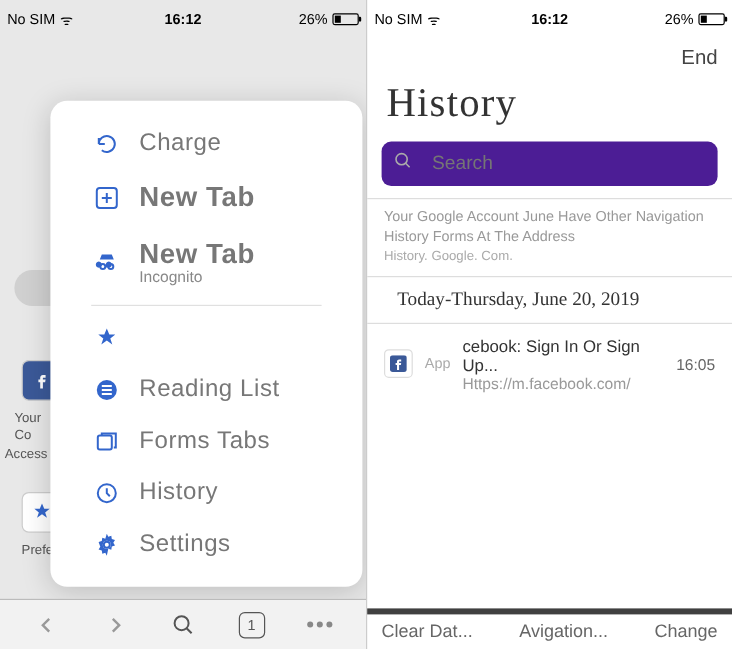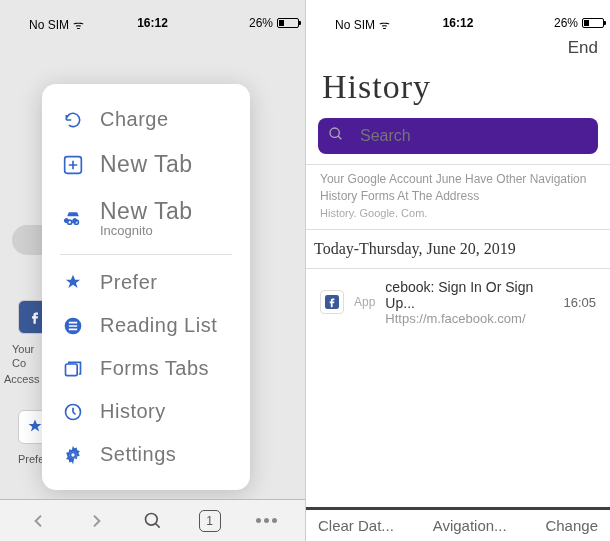--- a/index.html
+++ b/index.html
@@ -2,71 +2,71 @@
 <html><head>
   <meta charset="utf-8">
   <style>
     * { margin: 0; padding: 0; box-sizing: border-box; font-family: -apple-system, "Helvetica Neue", Arial, sans-serif; }
     body { width: 610px; height: 541px; display: flex; background: #fff; position: relative; overflow: hidden; }
     .pane { width: 305px; height: 541px; position: relative; }
     .pane-left { background: #e8e8e8; }
     .pane-right { background: #fff; border-left: 1px solid #ccc; }
     
     
-    .status { height: 20px; display: flex; align-items: flex-start; justify-content: space-between; padding: 16px 6px; font-size: 12px; color: #000; margin-left: 23px; }
+    .status { height: 20px; display: flex; align-items: center; justify-content: space-between; padding: 16px 6px; font-size: 12px; color: #000; }
     .status .left, .status .right { display: flex; align-items: center; gap: 4px; }
     .status .center { position: absolute; left: 50%; transform: translateX(-50%); font-weight: 600; }
     .batt { width: 22px; height: 10px; border: 1px solid #000; border-radius: 2px; position: relative; display: inline-block; }
     .batt::after { content: ''; position: absolute; right: -3px; top: 2px; width: 2px; height: 4px; background: #000; border-radius: 0 1px 1px 0; }
     .batt .fill { position: absolute; left: 1px; top: 1px; bottom: 1px; width: 25%; background: #000; }
     
     
     .bg-item { position: absolute; }
     .tile { width: 34px; height: 34px; border-radius: 6px; background: #fff; border: 1px solid #ccc; display: flex; align-items: center; justify-content: center; }
     .tile.blue { background: #3b5998; }
     .tile svg { width: 18px; height: 18px; }
     .bg-label { font-size: 11px; color: #555; margin-top: 3px; text-align: center; display: block; position: absolute; }
     .pill { width: 56px; height: 30px; border-radius: 15px; background: #d0d0d0; }
     
     
-    .menu { position: absolute; left: 42px; top: 84px; width: 208px; background: #fff; border-radius: 14px; box-shadow: 0 4px 24px rgba(0,0,0,.18); padding: 14px 0; }
+    .menu { position: absolute; left: 42px; top: 84px; width: 260px; background: #fff; border-radius: 14px; box-shadow: 0 4px 24px rgba(0,0,0,.18); padding: 14px 16px; }
     .mi { display: flex; align-items: center; padding: 10px 20px; gap: 16px; cursor: pointer; }
     .mi .ic { width: 22px; height: 22px; display: flex; align-items: center; justify-content: center; flex-shrink: 0; }
     .mi .ic svg { width: 20px; height: 20px; }
     .mi .lbl { font-size: 20px; color: #777; letter-spacing: 0.5px; }
-    .mi.big .lbl { font-size: 23px; }
+    .mi.big .lbl { font-size: 23px; font-weight: bold; }
     .mi .sub { font-size: 13px; color: #888; margin-top: -2px; }
     .mi-wrap { display: flex; flex-direction: column; }
     .sep { height: 1px; background: #e0e0e0; margin: 6px 18px; }
     
     
     .btb { position: absolute; bottom: 0; left: 0; right: 0; height: 42px; background: #f2f2f2; border-top: 1px solid #bbb; display: flex; align-items: center; justify-content: space-around; padding: 0 10px; }
     .btb .tbi { width: 30px; height: 30px; display: flex; align-items: center; justify-content: center; }
     .tabcount { width: 22px; height: 22px; border: 1.8px solid #555; border-radius: 5px; display: flex; align-items: center; justify-content: center; font-size: 12px; color: #555; font-weight: 500; }
     .dots { display: flex; gap: 3px; }
     .dots span { width: 5px; height: 5px; border-radius: 50%; background: #888; }
     
     
     .end { text-align: right; padding: 6px 12px; font-size: 17px; color: #444; }
     .htitle { font-size: 34px; font-weight: 400; font-family: Georgia, serif; color: #333; padding: 4px 16px 12px; letter-spacing: 1px; }
     .search { margin: 0 12px 10px; background: #4c1d95; border-radius: 8px; padding: 8px 10px; display: flex; align-items: center; gap: 16px; }
     .search input { border: none; background: transparent; font-size: 16px; color: #888; width: 100%; outline: none; }
     .info { font-size: 12px; color: #999; padding: 6px 14px 2px; line-height: 1.4; }
     .info-sub { font-size: 11px; color: #aaa; padding: 0 14px 10px; }
     .dline { border-top: 1px solid #ddd; }
-    .date { font-size: 16px; color: #333; padding: 10px 8px; font-family: Georgia, serif; }
+    .date { font-size: 16px; color: #333; padding: 10px 25px; font-family: Georgia, serif; }
     .hrow { display: flex; align-items: center; padding: 10px 14px; gap: 10px; }
     .hrow .favicon { width: 24px; height: 24px; border: 1px solid #ddd; border-radius: 4px; display: flex; align-items: center; justify-content: center; background: #fff; }
     .hrow .ft { font-size: 12px; color: #aaa; }
     .hrow .main { flex: 1; }
     .hrow .t { font-size: 14px; color: #333; }
     .hrow .u { font-size: 13px; color: #999; }
     .hrow .tm { font-size: 13px; color: #666; }
     
-    .footer-r { position: absolute; bottom: 0; left: 0; right: 0; height: 34px; border-top: 3px solid #404040; display: flex; align-items: center; justify-content: space-between; padding: 0 12px; font-size: 15px; color: #666; font-family: Georgia, serif; }
+    .footer-r { position: absolute; bottom: 0; left: 0; right: 0; height: 34px; border-top: 5px solid #404040; display: flex; align-items: center; justify-content: space-between; padding: 0 12px; font-size: 15px; color: #666; font-family: Georgia, serif; }
     
     .blue-stroke { stroke: #3366cc; fill: none; stroke-width: 2; }
     .blue-fill { fill: #3366cc; }
   </style>
 </head>
 <body>
 
 <div class="pane pane-left">
   <div class="status">
     <div class="left">
@@ -134,21 +134,20 @@
         <span class="sub">Incognito</span>
       </div>
     </div>
     <div class="sep"></div>
     <div class="mi">
       <span class="ic">
           <svg viewBox="0 0 24 24">
             <path class="blue-fill" d="M12 2l2.5 6h6l-5 4 2 6-5.5-4-5.5 4 2-6-5-4h6z"></path>
           </svg>
         </span>
-      <span class="lbl">Prefer</span>
     </div>
     <div class="mi">
       <span class="ic">
           <svg viewBox="0 0 24 24">
             <circle cx="12" cy="12" r="10" class="blue-fill"></circle>
             <path stroke="#fff" stroke-width="2" d="M7 8h10M7 12h10M7 16h10"></path>
           </svg>
         </span>
       <span class="lbl">Reading List</span>
     </div>

